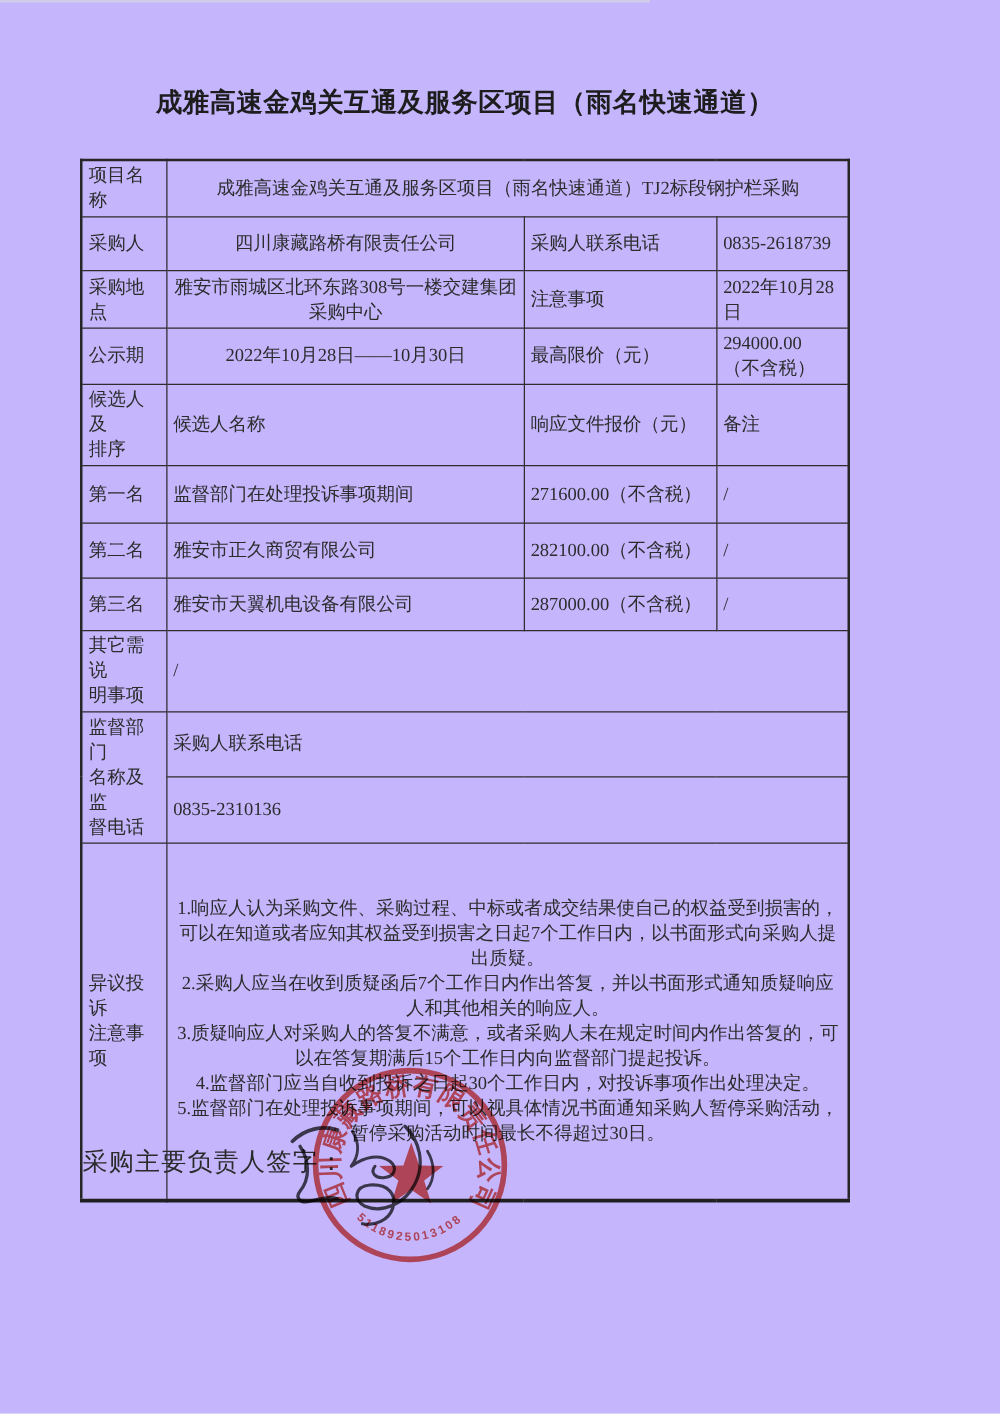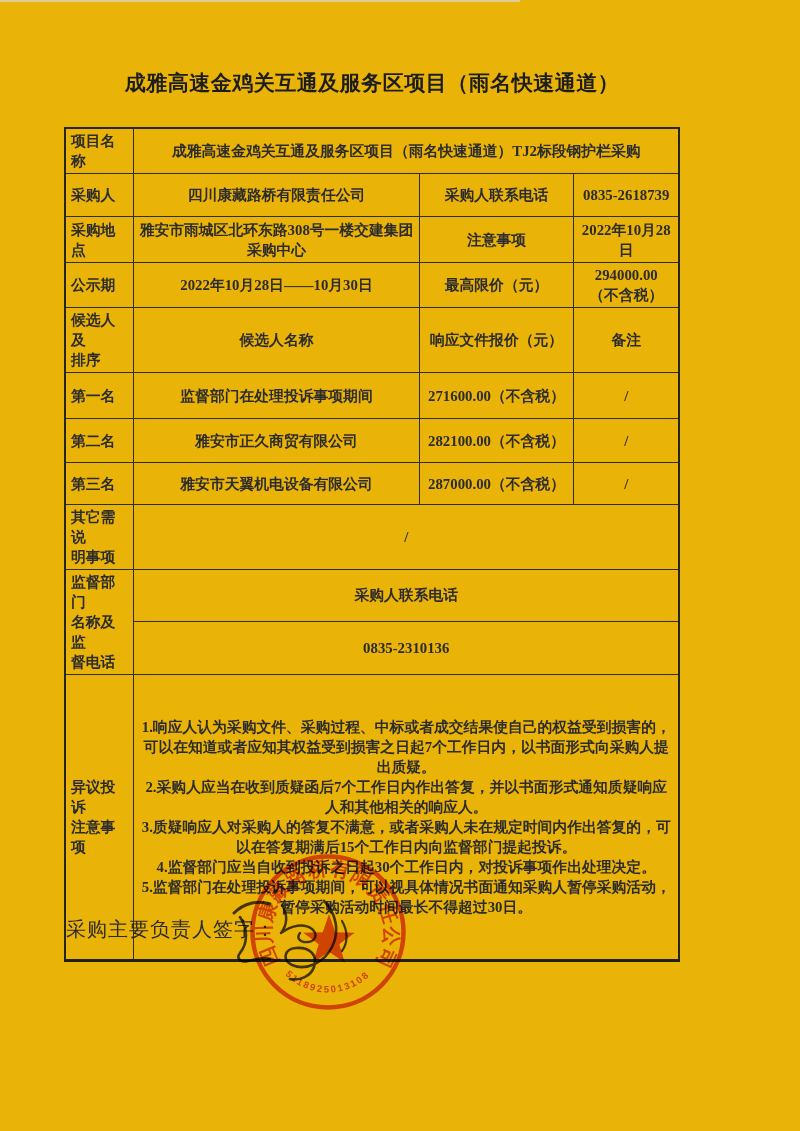--- a/index.html
+++ b/index.html
@@ -1,41 +1,41 @@
 <!DOCTYPE html>
 <html><head>
 <meta charset="utf-8">
 <style>
   html,body{margin:0;padding:0;background:#ffffff;}
   .page{
     position:relative;width:800px;height:1131px;overflow:hidden;
-    background:#eab308;
+    background:#c4b5fd;
     font-family:"Liberation Serif", serif;
     color:#2c2c2c;
   }
   .scan-edge{position:absolute;left:0;top:0;width:520px;height:2px;background:#d9d9de;opacity:.65;}
   .title-block{
     position:absolute;left:64px;top:68px;width:616px;text-align:center;
     font-family:"Liberation Sans", sans-serif;
     font-weight:700;color:#1d1d1d;font-size:21px;line-height:29px;letter-spacing:.5px;
   }
   table.doc-table{
     position:absolute;left:64px;top:127px;width:616px;
     border-collapse:collapse;table-layout:fixed;
-    border:2px solid #262626;border-bottom:3px solid #202020;font-weight:bold;
+    border:2px solid #262626;border-bottom:3px solid #202020;
   }
   table.doc-table td{
     border:1.5px solid #2d2d2d;
     font-size:14.8px;line-height:20px;
     vertical-align:middle;padding:2px 4px 2px 5px;
     color:#2c2c2c;overflow:hidden;
   }
   td.lab{padding-left:4px;text-align:left;}
   td.lab-center{text-align:left;padding-left:2px;padding-right:2px;}
-  td.c{text-align:center;}
+  td.c{}
   td.l{text-align:center;}
   .preline{white-space:pre-line;}
   td.notes-cell{line-height:21px;padding-left:6px;padding-right:3px;}
   .sign-label{
     position:absolute;left:66px;top:916px;font-size:20px;letter-spacing:1px;color:#2b2b2b;
   }
   .stamp{position:absolute;left:246px;top:851px;mix-blend-mode:multiply;opacity:.92;}
   .stamp text{font-family:"Liberation Sans", sans-serif;font-weight:700;}
   .sig{position:absolute;left:224px;top:891px;mix-blend-mode:multiply;}
 </style>

